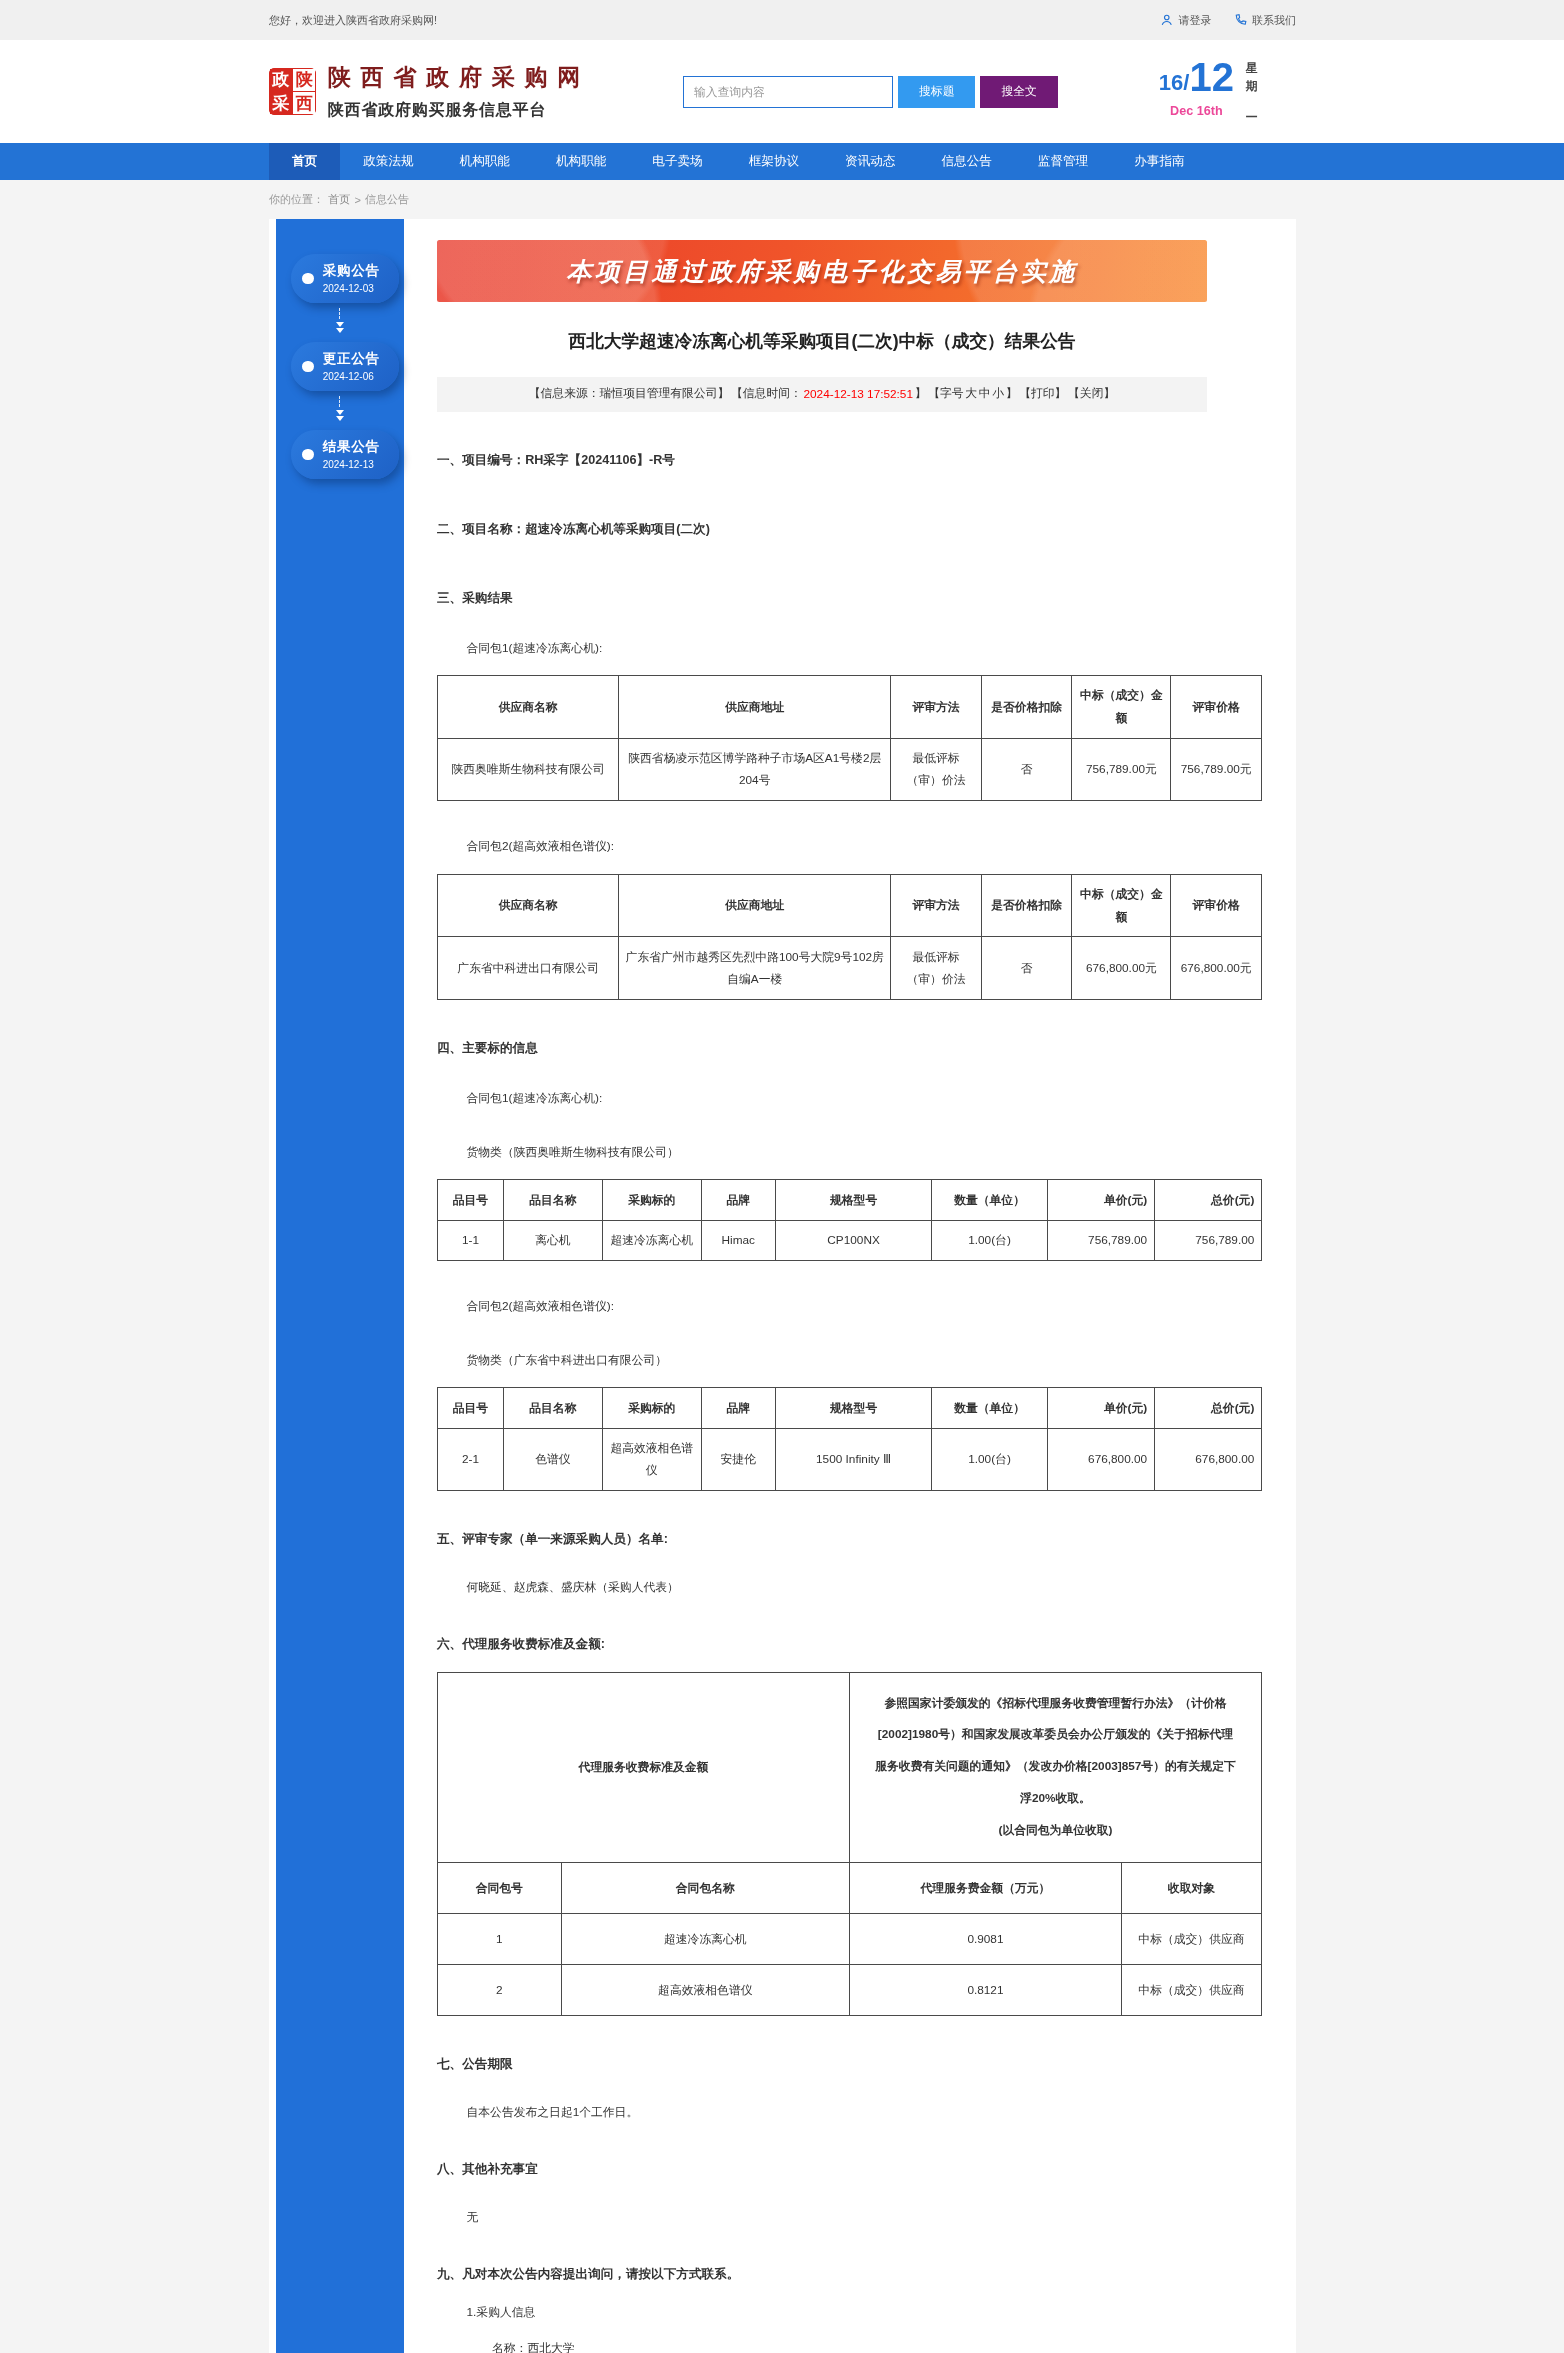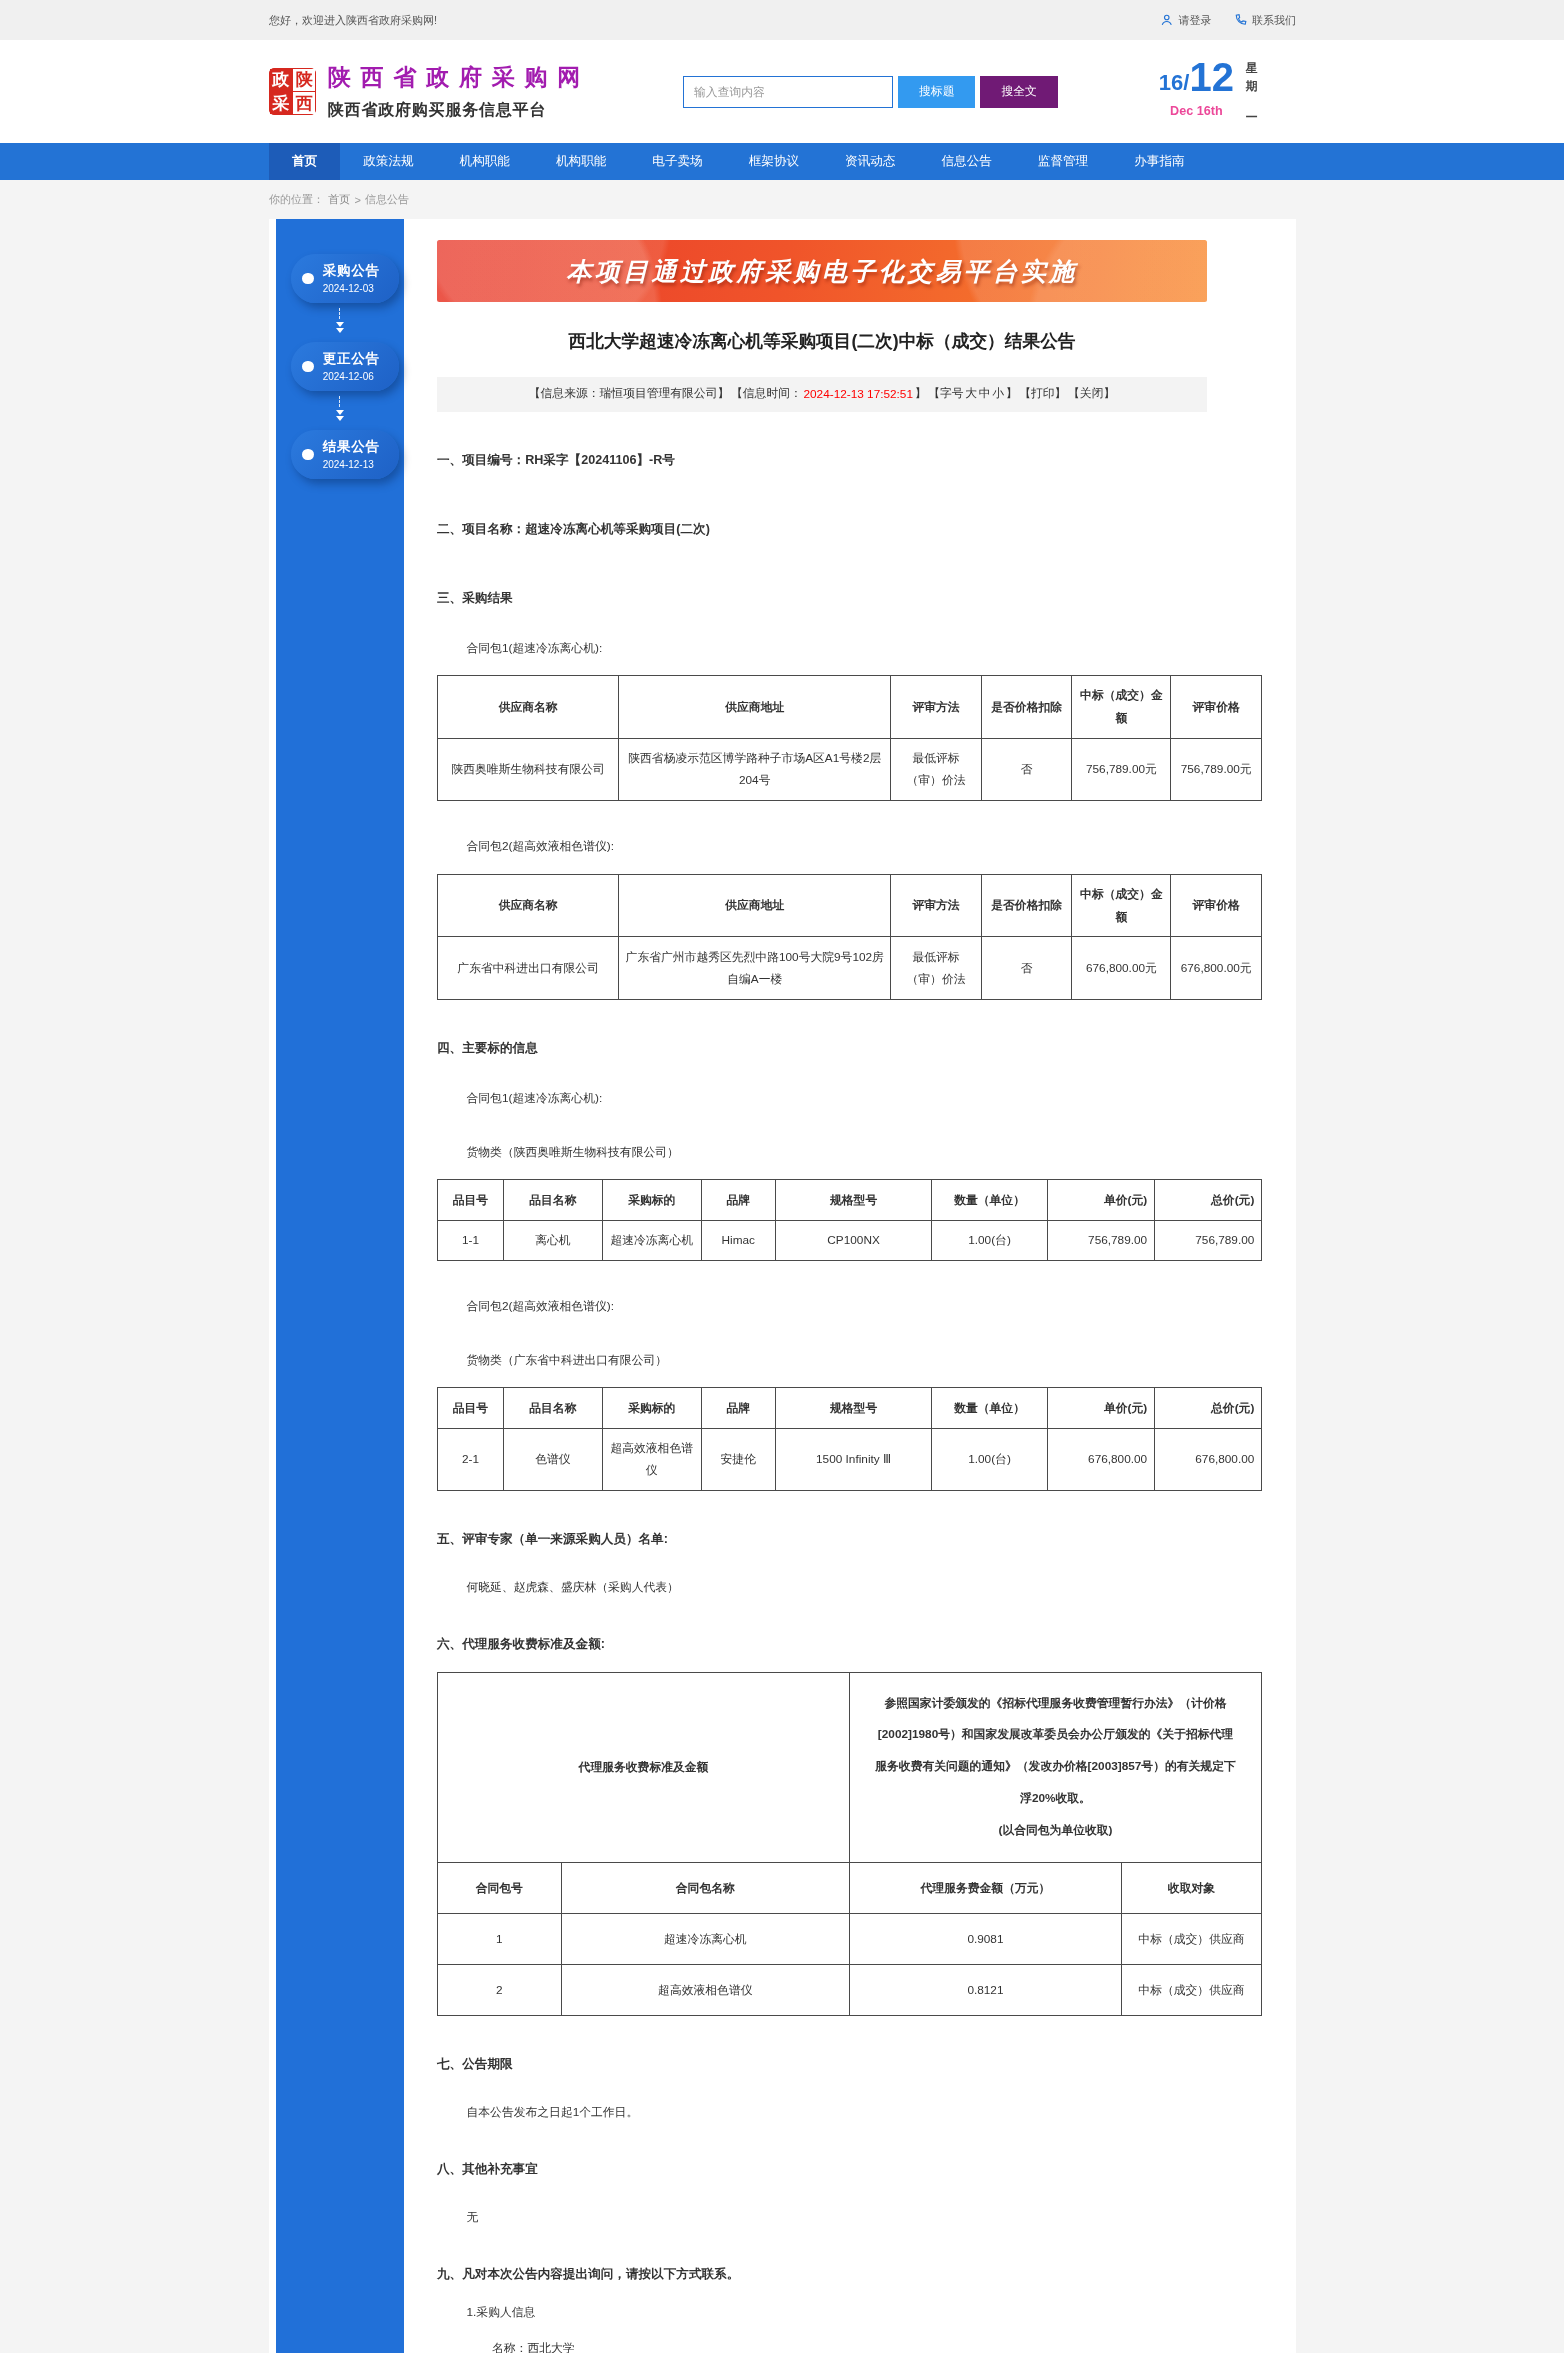--- a/index.html
+++ b/index.html
@@ -16,21 +16,21 @@
 
   
   .header { background: #fff; height: 103px; }
   .header .container { display: flex; align-items: center; height: 103px; }
   .seal { width: 47px; height: 47px; background: #d6281f; border: 1.7px solid #d6281f; border-radius: 5px;
           display: grid; grid-template-columns: 1fr 1fr; grid-template-rows: 1fr 1fr; gap: 1.7px; flex: 0 0 auto; }
   .seal span { display: flex; align-items: center; justify-content: center; font-weight: bold; font-size: 17px; line-height: 1; }
   .seal .red-bg { background: #d6281f; color: #fff; }
   .seal .white-bg { background: #fff; color: #d6281f; }
   .site-titles { margin-left: 11.8px; }
-  .site-name { font-size: 23px; font-weight: bold; color: #a21caf; letter-spacing: 1.7px; }
+  .site-name { font-size: 23px; font-weight: bold; color: #7f1d1d; letter-spacing: 1.7px; }
   .site-sub { font-size: 16px; font-weight: bold; color: #333; margin-top: 6.7px; letter-spacing: 0.8px; }
   .search-box { display: flex; align-items: center; margin-left: 101px; }
   .search-input { width: 210px; height: 32px; border: 1.7px solid #2373d5; padding: 0 10px; font-size: 11.8px; color: #333; outline: none; }
   .search-input::placeholder { color: #999; }
   .btn-search { height: 32px; padding: 0 21px; border: none; color: #fff; font-size: 11.8px; cursor: pointer; margin-left: 5px; }
   .btn-title { background: #339af0; }
   .btn-full { background: #701a75; }
   .date-block { margin-left: 101px; display: flex; align-items: flex-start; gap: 11.8px; }
   .date-nums { text-align: center; }
   .date-line1 { color: #2373d5; font-weight: bold; display: flex; align-items: flex-end; justify-content: center; }

